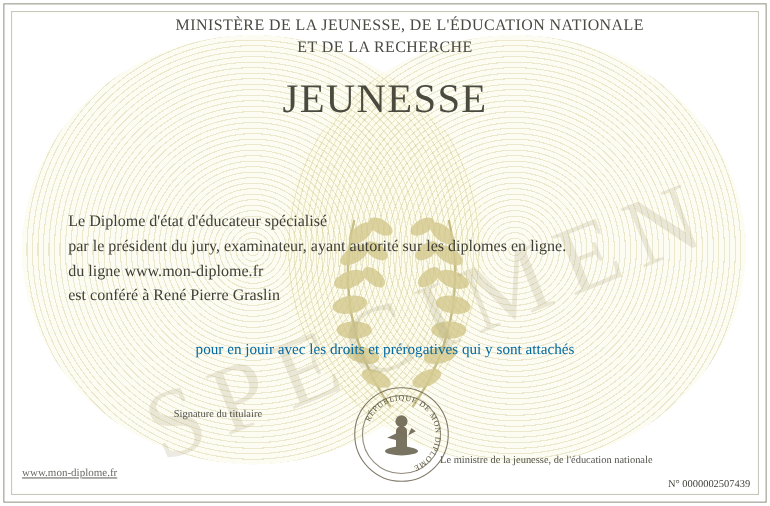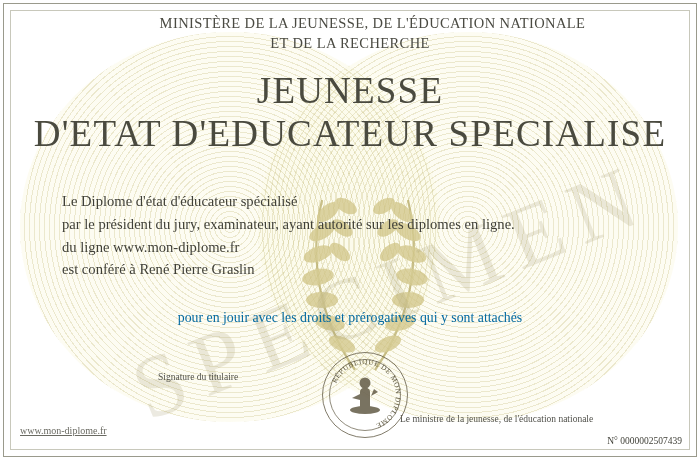--- a/index.html
+++ b/index.html
@@ -253,21 +253,20 @@
 
   <div class="content">
 
     <div class="ministry">
       <span class="l1">MINISTÈRE DE LA JEUNESSE, DE L'ÉDUCATION NATIONALE</span>
       <span class="l2">ET DE LA RECHERCHE</span>
     </div>
 
     <div class="title">
       <span class="t1">JEUNESSE</span>
-      <span class="t2">D'ETAT D'EDUCATEUR SPECIALISE</span>
     </div>
 
     <div class="body-text">
       <span class="line">Le Diplome d'état d'éducateur spécialisé</span>
       <span class="line">par le président du jury, examinateur, ayant autorité sur les diplomes en ligne.</span>
       <span class="line">du ligne www.mon-diplome.fr</span>
       <span class="line">est conféré à René Pierre Graslin</span>
     </div>
 
     <div class="jouir">pour en jouir avec les droits et prérogatives qui y sont attachés</div>

